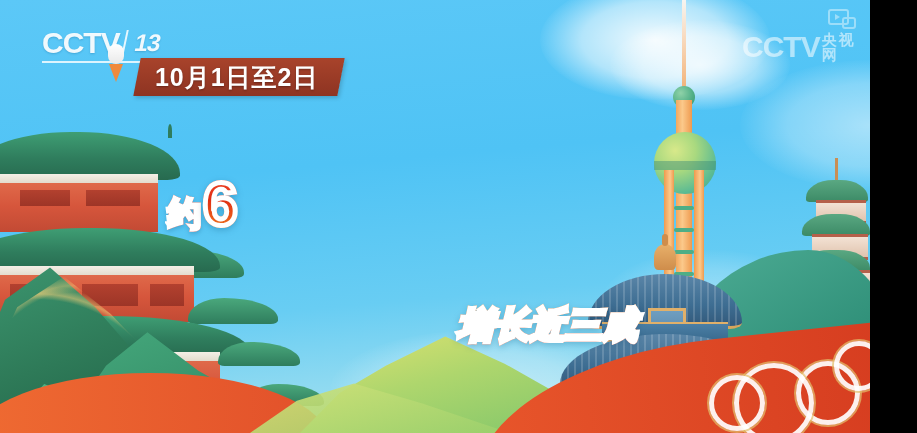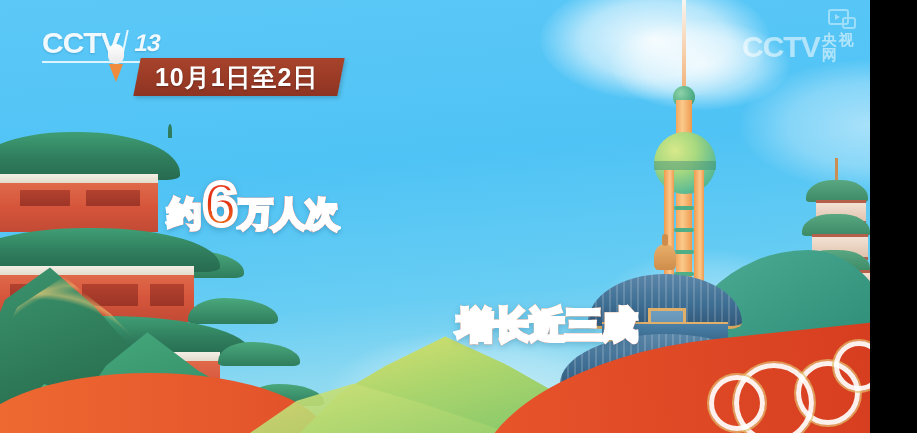--- a/index.html
+++ b/index.html
@@ -390,21 +390,21 @@
     white-space: nowrap;
     background: linear-gradient(180deg, #f58220 0%, #ef5b1c 45%, #e03312 100%);
     -webkit-background-clip: text;
     background-clip: text;
     color: transparent;
     -webkit-text-stroke: 5px #ffffff;
     paint-order: stroke fill;
     filter: drop-shadow(0 2px 3px rgba(0,70,110,.22));
   }
   .sub1 { left: 160px; top: 252px; }
-  .sub2 { left: 458px; top: 302px; }
+  .sub2 { left: 458px; top: 302px; font-style: italic; }
 
   
   .watermark {
     position: absolute; left: 742px; top: 32px;
     color: rgba(255,255,255,.55);
     line-height: 1;
     pointer-events: none;
   }
   .wm-row { display: flex; align-items: flex-end; }
   .wm-cctv { font-size: 30px; font-weight: 700; letter-spacing: -1px; }
@@ -528,21 +528,20 @@
 
   <div class="date-banner">
     <span>10月1日至2日</span>
   </div>
 
 
   <div class="headline-row">
     <div class="amount">
       <span class="amt-txt">约</span>
       <span class="amt-num">6</span>
-      <span class="amt-txt">万人次</span>
     </div>
   </div>
 
   <div class="subline sub2">增长近三成</div>
 
   <div class="watermark">
     <div class="wm-row">
       <span class="wm-cctv">CCTV</span>
       <span class="wm-cn">央视网</span>
     </div>

